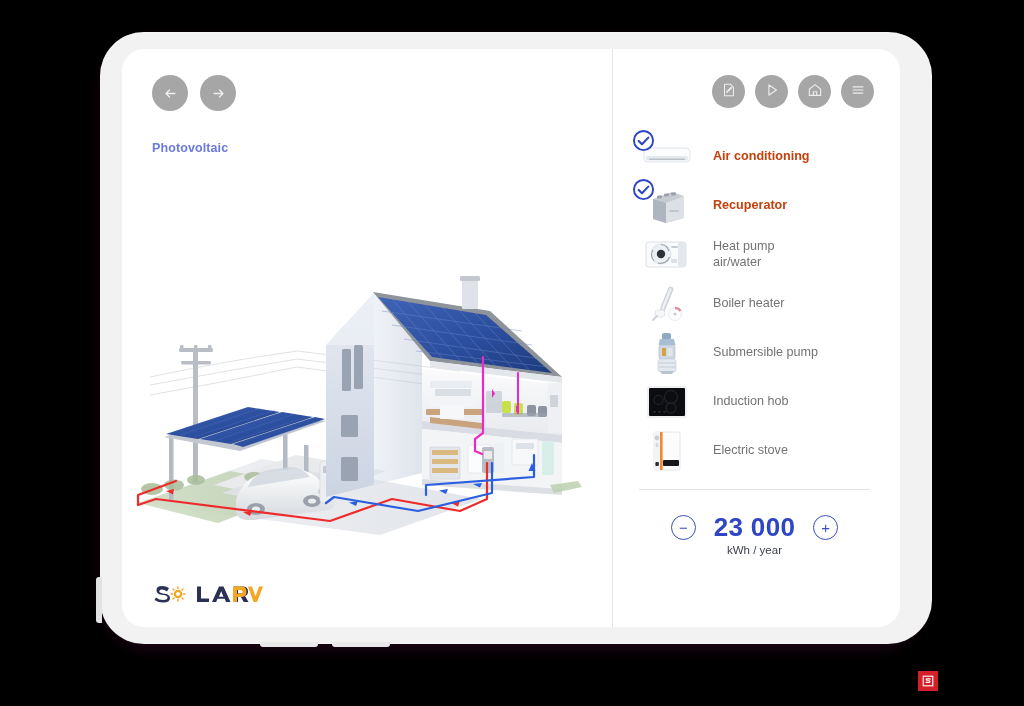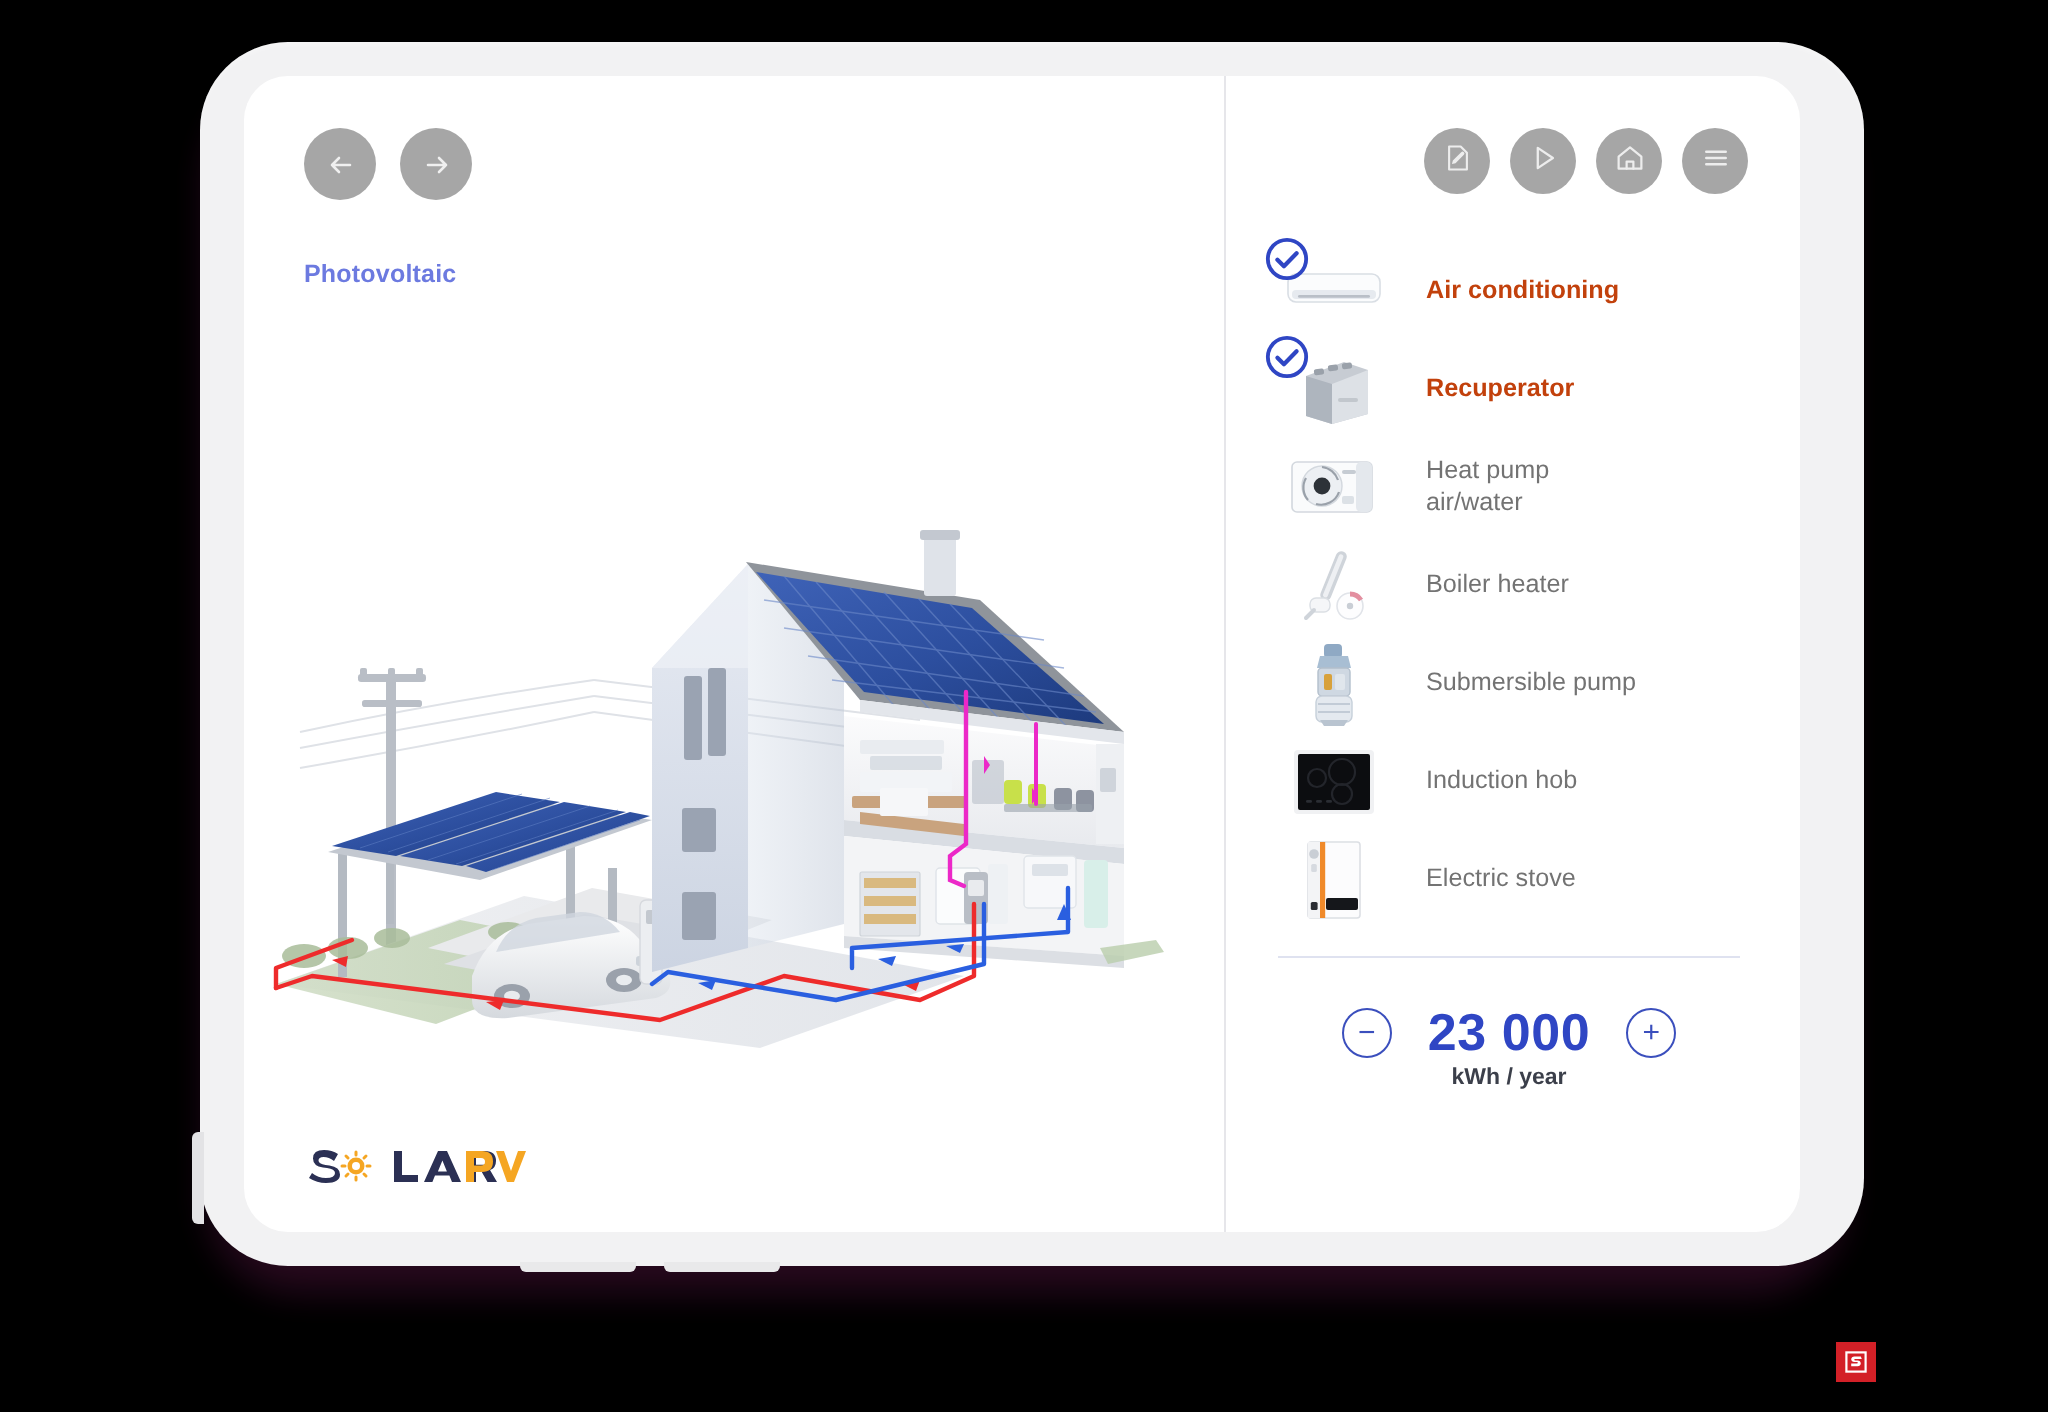--- a/index.html
+++ b/index.html
@@ -13,21 +13,21 @@
 
   
   .tablet-shadow{
     position:absolute; left:104px; top:42px; width:818px; height:604px;
     border-radius:46px;
     background:#2a0a20;
     filter: blur(9px);
     opacity:.95;
   }
   .tablet{
-    position:absolute; left:100px; top:21px; width:832px; height:612px;
+    position:absolute; left:100px; top:32px; width:832px; height:612px;
     background:#f2f2f3;
     border-radius:44px;
     box-shadow: 0 2px 2px rgba(255,255,255,.25) inset;
   }
   .side-btn{
     position:absolute; left:-4px; top:545px; width:6px; height:46px;
     background:#e3e3e5; border-radius:3px 0 0 3px;
   }
   .bot-btn{ position:absolute; bottom:-3px; width:58px; height:5px; background:#e9e9ea; border-radius:0 0 3px 3px;}
   .bot-btn.b1{ left:160px;} .bot-btn.b2{ left:232px;}
@@ -94,21 +94,21 @@
 
   .h-div{ height:1px; background:#dfe2f0; margin:14px 4px 0 4px; }
 
   .counter{ margin-top:22px; display:flex; align-items:center; justify-content:center; gap:18px;}
   .step-btn{
     width:25px; height:25px; border-radius:50%; border:1.4px solid #3b4fbd;
     background:#fff; color:#3b4fbd; display:flex; align-items:center; justify-content:center;
     cursor:pointer; font-size:15px; line-height:1; padding:0;
   }
   .amount{ font-size:26px; font-weight:bold; color:#2f46c4; letter-spacing:.3px;}
-  .unit{ text-align:center; font-size:11.5px; font-weight:bold; color:#3b3f4a; margin-top:3px; }
+  .unit{ text-align:center; font-size:11.5px; font-weight:normal; color:#3b3f4a; margin-top:3px; }
   .unit-wrap{ margin-top:-2px; }
 
   
   .badge{
     position:absolute; left:918px; top:671px; width:20px; height:20px;
     background:#d32027; display:flex; align-items:center; justify-content:center;
   }
 </style>
 </head>
 <body>

